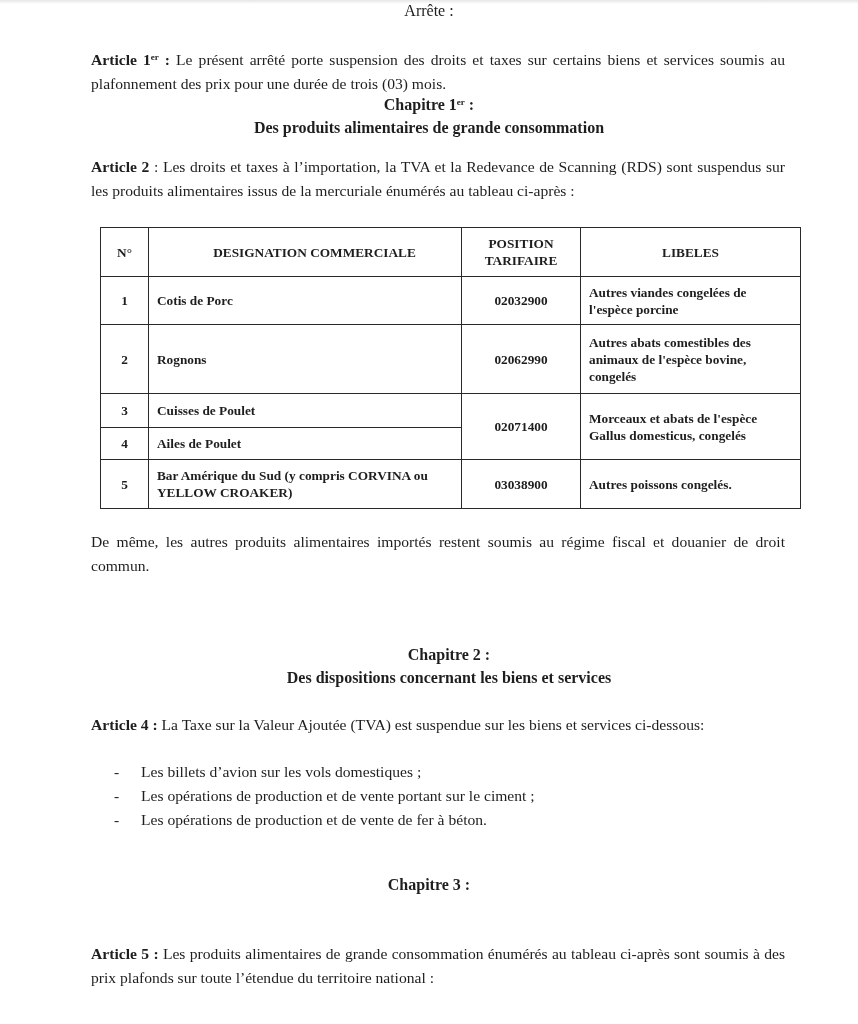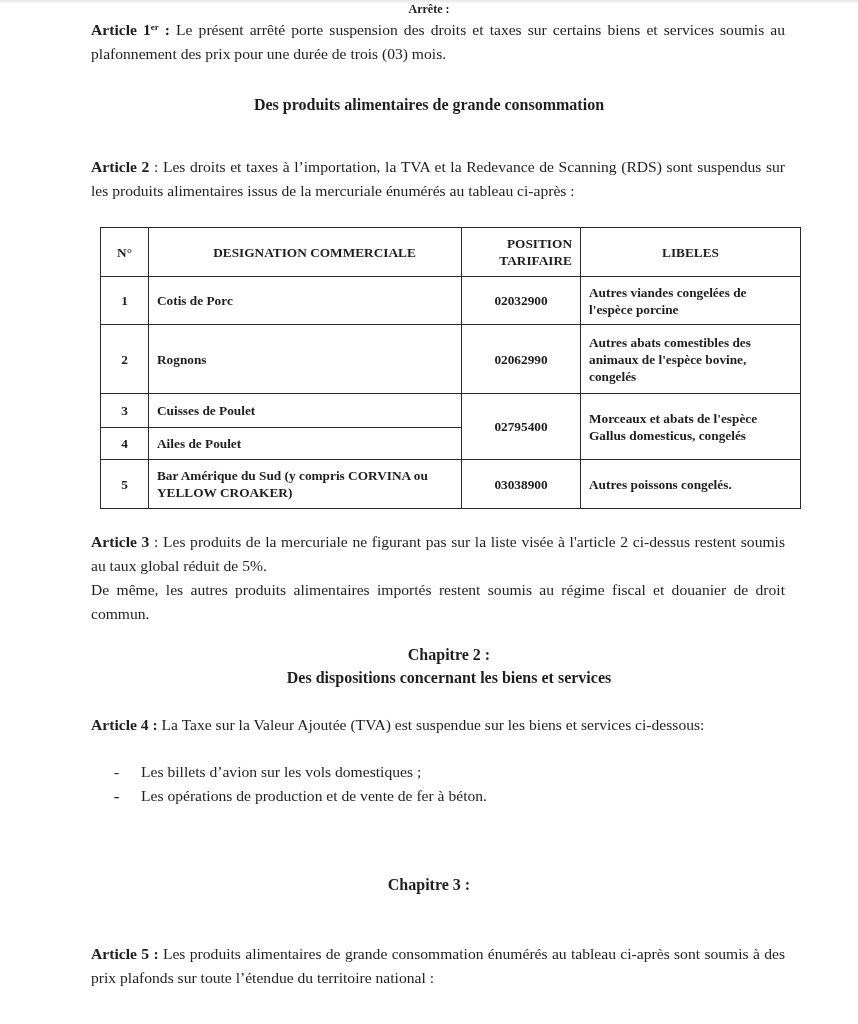--- a/index.html
+++ b/index.html
@@ -4,21 +4,21 @@
   <style>
     html, body { margin: 0; padding: 0; }
     body {
       width: 858px; height: 1024px; background: #ffffff; position: relative; overflow: hidden;
       font-family: "Liberation Serif", "DejaVu Serif", serif; color: #1e1e1e;
     }
     .topshade { position: absolute; left: 0; top: 0; width: 858px; height: 4px;
       background: linear-gradient(#e6e6e6, #ffffff); }
     .abs { position: absolute; }
     .center { left: 0; width: 858px; text-align: center; }
-    .h-title { font-weight: bold; font-size: 12px; }
+    .h-title { font-weight: normal; font-size: 16px; }
     .para { left: 91px; width: 694px; font-size: 15.6px; line-height: 24px; text-align: justify; }
     .para b { font-weight: bold; }
     sup { font-size: 9px; vertical-align: 5px; line-height: 0; }
     .chap { font-weight: bold; font-size: 16px; line-height: 23px; }
 
     table.t { position: absolute; left: 100px; top: 227px; width: 701px; border-collapse: collapse;
       font-size: 13.3px; }
     table.t td, table.t th { border: 1.6px solid #2a2a2a; padding: 0 8px; vertical-align: middle; }
     table.t th { font-weight: bold; text-align: center; line-height: 17px; }
     table.t td { font-weight: bold; line-height: 17px; }
@@ -28,88 +28,88 @@
     .list .li { position: relative; padding-left: 27px; }
     .list .dash { position: absolute; left: 0; top: 0; }
   </style>
 </head>
 <body>
 
 <div class="topshade"></div>
 
 <div class="abs center h-title" style="top:2px;">Arrête :</div>
 
-<div class="abs para" style="top:18px;">
+<div class="abs para" style="top:48px;">
   <b><span>Article 1</span><sup>er</sup><span> :</span></b><span> Le présent arrêté porte suspension des droits et taxes sur certains biens et services soumis au plafonnement des prix pour une durée de trois (03) mois.</span>
 </div>
 
 <div class="abs center chap" style="top:93px;">
+  <div><span>Chapitre 1</span><sup>er</sup><span> :</span></div>
   <div>Des produits alimentaires de grande consommation</div>
 </div>
 
 <div class="abs para" style="top:155px;">
   <b>Article 2</b><span> : Les droits et taxes à l’importation, la TVA et la Redevance de Scanning (RDS) sont suspendus sur les produits alimentaires issus de la mercuriale énumérés au tableau ci-après :</span>
 </div>
 
 <table class="t">
   <tbody>
       <tr style="height:49px;">
     <th style="width:31px;">N°</th>
     <th style="width:277px;padding-left:27px;">DESIGNATION COMMERCIALE</th>
-    <th style="width:102px;text-align:right;">POSITION TARIFAIRE</th>
+    <th style="width:102px;">POSITION TARIFAIRE</th>
     <th>LIBELES</th>
   </tr>
   <tr style="height:48px;">
     <td class="c-num">1</td>
     <td>Cotis de Porc</td>
     <td class="c-pos">02032900</td>
     <td>Autres viandes congelées de l'espèce porcine</td>
   </tr>
   <tr style="height:69px;">
     <td class="c-num">2</td>
     <td>Rognons</td>
     <td class="c-pos">02062990</td>
     <td>Autres abats comestibles des animaux de l'espèce bovine, congelés</td>
   </tr>
   <tr style="height:34px;">
     <td class="c-num">3</td>
     <td>Cuisses de Poulet</td>
-    <td class="c-pos" rowspan="2">02795400</td>
+    <td class="c-pos" rowspan="2">02071400</td>
     <td rowspan="2">Morceaux et abats de l'espèce Gallus domesticus, congelés</td>
   </tr>
   <tr style="height:32px;">
     <td class="c-num">4</td>
     <td>Ailes de Poulet</td>
   </tr>
   <tr style="height:49px;">
     <td class="c-num">5</td>
     <td>Bar Amérique du Sud (y compris CORVINA ou YELLOW CROAKER)</td>
     <td class="c-pos">03038900</td>
     <td>Autres poissons congelés.</td>
   </tr>
 </tbody>
   </table>
 
 <div class="abs para" style="top:530px;">
-  <div><b>Article 3</b><span> : Les produits de la mercuriale ne figurant pas sur la liste visée à l'article 2 ci-dessus restent soumis au taux global réduit de 5%.</span></div>
   <div>De même, les autres produits alimentaires importés restent soumis au régime fiscal et douanier de droit commun.</div>
 </div>
 
 <div class="abs center chap" style="top:643px;margin-left:20px;">
   <div>Chapitre 2 :</div>
   <div>Des dispositions concernant les biens et services</div>
 </div>
 
 <div class="abs para" style="top:713px;">
   <b>Article 4 :</b><span> La Taxe sur la Valeur Ajoutée (TVA) est suspendue sur les biens et services ci-dessous:</span>
 </div>
 
 <div class="abs list" style="top:760px;">
   <div class="li"><span class="dash">-</span><span>Les billets d’avion sur les vols domestiques ;</span></div>
-  <div class="li"><span class="dash">-</span></div>
+  <div class="li"><span class="dash">-</span><span>Les opérations de production et de vente portant sur le ciment ;</span></div>
   <div class="li"><span class="dash">-</span><span>Les opérations de production et de vente de fer à béton.</span></div>
 </div>
 
 <div class="abs center chap" style="top:873px;">
   <div>Chapitre 3 :</div>
 </div>
 
 <div class="abs para" style="top:942px;">
   <b>Article 5 :</b><span> Les produits alimentaires de grande consommation énumérés au tableau ci-après sont soumis à des prix plafonds sur toute l’étendue du territoire national :</span>
 </div>

